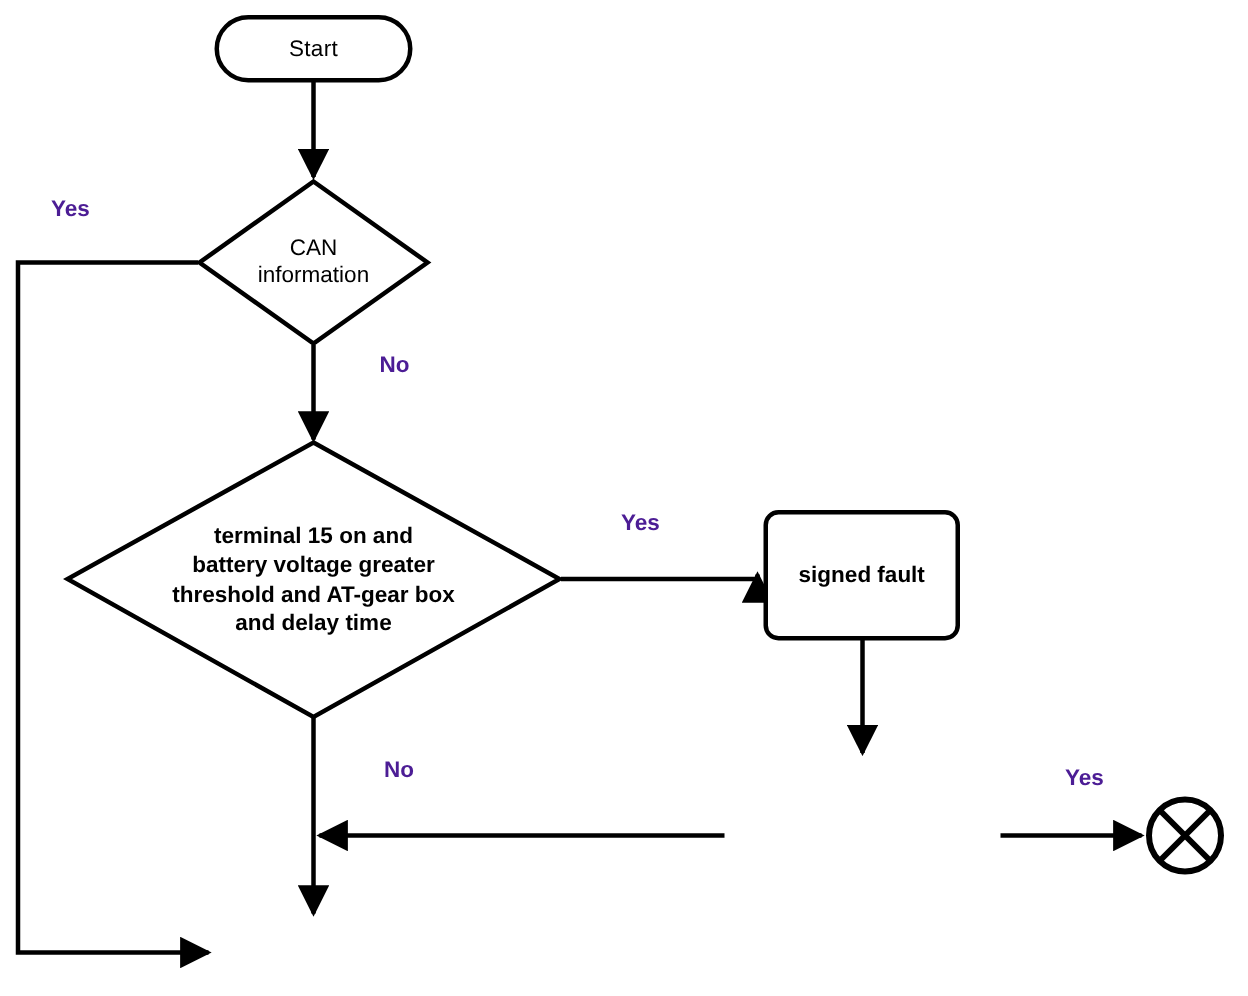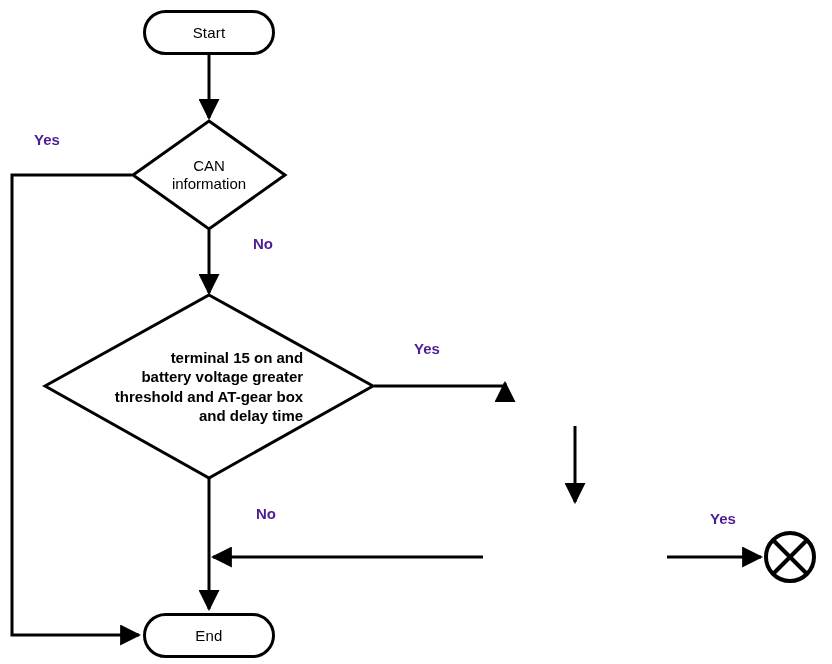--- a/index.html
+++ b/index.html
@@ -83,21 +83,20 @@
     pointer-events: none;
   }
   .decision.can .label {
     font-size: 15px;
     font-weight: normal;
   }
   .decision.big .label {
     font-size: 15px;
     font-weight: bold;
     line-height: 1.3;
-    text-align: right;
   }
   .decision.mil .label {
     font-size: 15px;
     font-weight: bold;
     line-height: 1.3;
   }
   
   .edge-label {
     position: absolute;
     font-size: 15px;
@@ -157,33 +156,33 @@
   <div class="node decision big" style="left:42px; top:292px; width:334px; height:189px;">
     <svg width="334" height="189" viewBox="0 0 334 189" xmlns="http://www.w3.org/2000/svg">
       <polygon points="167,3 331,94 167,186 3,94" fill="#ffffff" stroke="#000000" stroke-width="3"></polygon>
     </svg>
     <span class="label" style="white-space:pre-line;">terminal 15 on and
 battery voltage greater
 threshold and AT-gear box
 and delay time</span>
   </div>
 
+  <div class="node process" style="left:509px; top:340px; width:131px; height:87px;">
+    <span class="label">signed fault</span>
+  </div>
 
 
   <div class="lamp" style="left:762px; top:529px; width:56px; height:56px;">
     <svg width="56" height="56" viewBox="0 0 56 56" xmlns="http://www.w3.org/2000/svg">
       <circle cx="28" cy="28" r="24" fill="#ffffff" stroke="#000000" stroke-width="4"></circle>
       <line x1="11" y1="11" x2="45" y2="45" stroke="#000000" stroke-width="4"></line>
       <line x1="45" y1="11" x2="11" y2="45" stroke="#000000" stroke-width="4"></line>
     </svg>
   </div>
 
-  <div class="node terminator" style="left:143px; top:613px; width:132px; height:45px;">
-    <span class="label">End</span>
-  </div>
 
   <span class="edge-label" style="left:34px; top:131px;">Yes</span>
 
   <span class="edge-label" style="left:253px; top:235px;">No</span>
 
   <span class="edge-label" style="left:414px; top:340px;">Yes</span>
 
   <span class="edge-label" style="left:256px; top:505px;">No</span>
 
   <span class="edge-label" style="left:710px; top:510px;">Yes</span>

